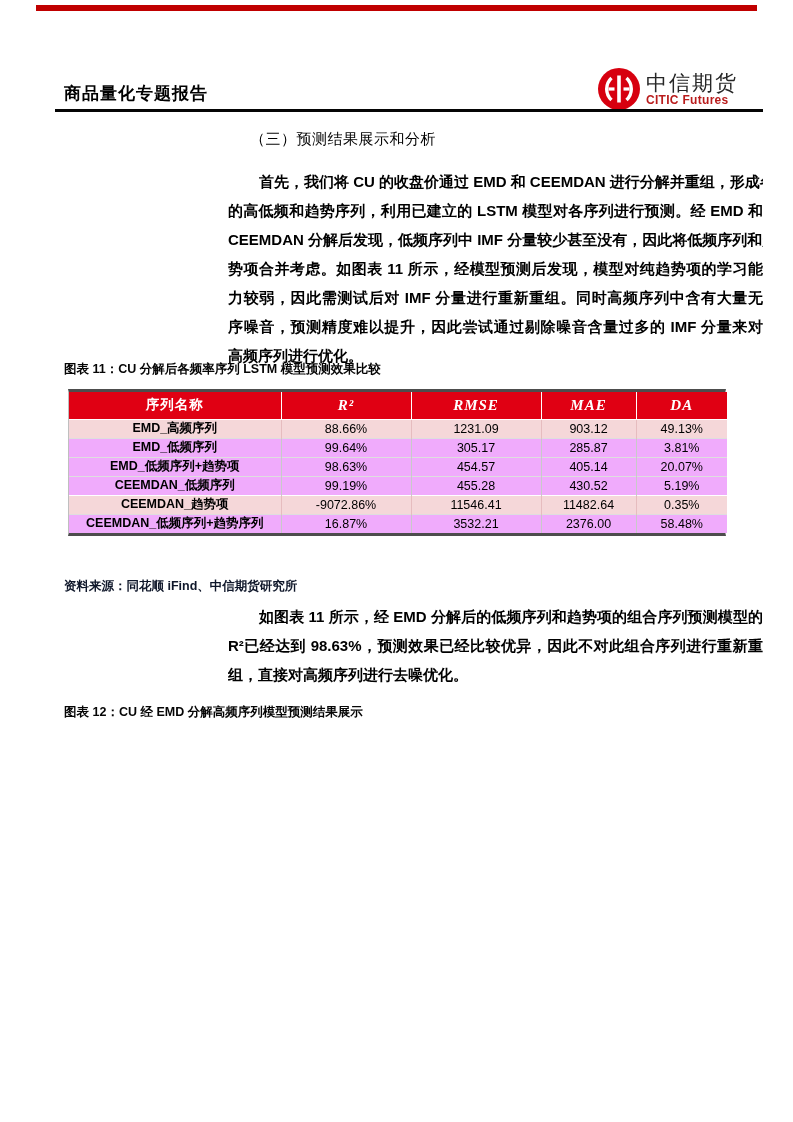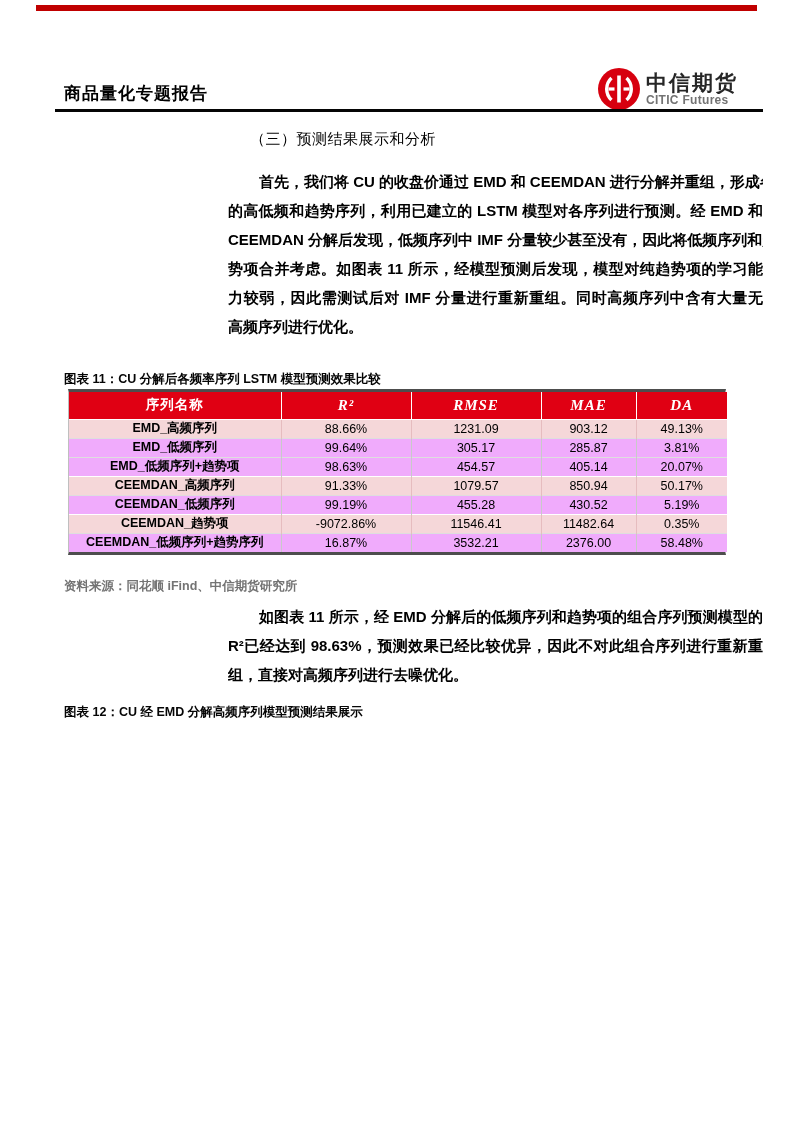--- a/index.html
+++ b/index.html
@@ -11,41 +11,41 @@
   }
   .bar-accent { position:absolute; left:36px; width:721px; height:6px; background:#C00000; }
   .bar-top { top:5px; }
   .bar-bottom { top:1108px; }
 
   
   .report-type { position:absolute; left:64px; top:82px; font-size:17px; font-weight:800; letter-spacing:1px; }
   .logo { position:absolute; left:597px; top:67px; display:flex; align-items:center; gap:5px; }
   .logo-mark { width:44px; height:44px; flex:0 0 auto; }
   .logo-text { display:flex; flex-direction:column; line-height:1.05; }
-  .logo-cn { font-family:"Liberation Serif", serif; font-size:21px; font-weight:700; color:#262626; letter-spacing:2px; }
-  .logo-en { font-size:12px; font-weight:700; color:#737373; letter-spacing:0.3px; }
+  .logo-cn { font-family:"Liberation Serif", serif; font-size:21px; font-weight:400; color:#262626; letter-spacing:2px; }
+  .logo-en { font-size:12px; font-weight:700; color:#b91c1c; letter-spacing:0.3px; }
   .header-rule { position:absolute; left:55px; top:109px; width:708px; height:3px; background:#050505; }
 
   
   .section-heading { position:absolute; left:250px; top:130px; font-size:15px; font-weight:400; letter-spacing:0.5px; }
   .para { position:absolute; left:228px; width:535px; }
   .para-1 { top:167px; }
   .para-2 { top:602px; }
   .line {
     height:29px; line-height:29px; font-size:15px; font-weight:600; color:#000;
     text-align:justify; text-align-last:justify; overflow:hidden; white-space:nowrap;
   }
   .line.indent { padding-left:31px; }
   .line.last { text-align-last:left; }
 
   
   .caption { position:absolute; left:64px; font-size:12.5px; font-weight:700; color:#050505; }
-  .caption-11 { top:371px;text-align:center; }
+  .caption-11 { top:361px;text-align:center; }
   .caption-12 { top:704px; }
-  .source-note { position:absolute; left:64px; top:578px; font-size:12.5px; font-weight:600; color:#737373; }
+  .source-note { position:absolute; left:64px; top:578px; font-size:12.5px; font-weight:600; color:#0f172a; }
 
   
   .table-wrap {
     position:absolute; left:68px; top:389px; width:658px;
     border-top:3px solid #4d4d4d; border-bottom:3px solid #4d4d4d;
     border-left:1px solid #bfbfbf; border-right:1px solid #bfbfbf;
   }
   table { width:100%; border-collapse:collapse; table-layout:fixed; }
   col.c-name { width:212px; } col.c-r2 { width:130px; } col.c-rmse { width:130px; }
   col.c-mae { width:95px; } col.c-da { width:91px; }
@@ -94,20 +94,21 @@
   <div class="header-rule"></div>
 
   <div class="section-heading">（三）预测结果展示和分析</div>
 
   <div class="para para-1">
     <div class="line indent">首先，我们将 CU 的收盘价通过 EMD 和 CEEMDAN 进行分解并重组，形成各自</div>
     <div class="line">的高低频和趋势序列，利用已建立的 LSTM 模型对各序列进行预测。经 EMD 和</div>
     <div class="line">CEEMDAN 分解后发现，低频序列中 IMF 分量较少甚至没有，因此将低频序列和趋</div>
     <div class="line">势项合并考虑。如图表 11 所示，经模型预测后发现，模型对纯趋势项的学习能</div>
     <div class="line">力较弱，因此需测试后对 IMF 分量进行重新重组。同时高频序列中含有大量无</div>
+    <div class="line">序噪音，预测精度难以提升，因此尝试通过剔除噪音含量过多的 IMF 分量来对</div>
     <div class="line last">高频序列进行优化。</div>
   </div>
 
   <div class="caption caption-11">图表 11：CU 分解后各频率序列 LSTM 模型预测效果比较</div>
 
   <div class="table-wrap">
     <table>
       <colgroup>
         <col class="c-name">
           <col class="c-r2">
@@ -138,27 +139,20 @@
           <td>305.17</td>
           <td>285.87</td>
           <td>3.81%</td>
         </tr>
         <tr>
           <td class="t-name">EMD_低频序列+趋势项</td>
           <td>98.63%</td>
           <td>454.57</td>
           <td>405.14</td>
           <td>20.07%</td>
-        </tr>
-        <tr class="pink">
-          <td class="t-name">CEEMDAN_高频序列</td>
-          <td>91.33%</td>
-          <td>1079.57</td>
-          <td>850.94</td>
-          <td>50.17%</td>
         </tr>
         <tr>
           <td class="t-name">CEEMDAN_低频序列</td>
           <td>99.19%</td>
           <td>455.28</td>
           <td>430.52</td>
           <td>5.19%</td>
         </tr>
         <tr class="pink">
           <td class="t-name">CEEMDAN_趋势项</td>

